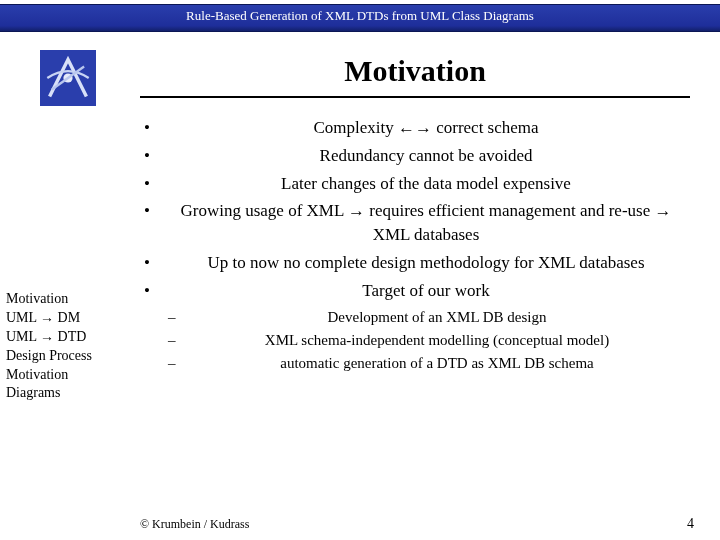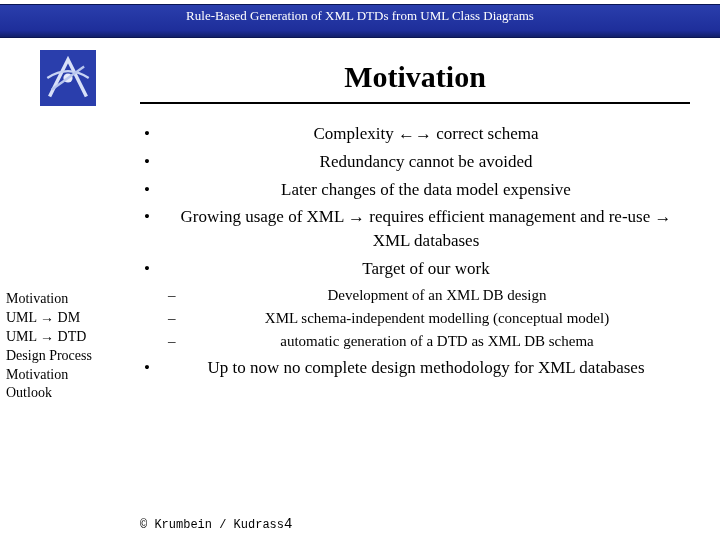--- a/index.html
+++ b/index.html
@@ -3,21 +3,21 @@
 <meta charset="utf-8">
 <style>
   * { margin: 0; padding: 0; box-sizing: border-box; }
   body {
     width: 720px; height: 540px;
     font-family: "Times New Roman", Times, serif;
     background: #fff; color: #000;
     position: relative; overflow: hidden;
   }
   .header-bar {
-    height: 34px;
+    height: 28px;
     background: linear-gradient(#2a3eac 0%, #1e2e9a 80%, #12206a 100%);
     border-top: 1px solid #0b1654;
     border-bottom: 1px solid #0b1654;
     color: #fff;
     font-size: 13px;
     text-align: center;
     line-height: 22px;
     margin-top: 4px;
   }
   .logo-box {
@@ -81,24 +81,24 @@
     top: 290px;
     width: 130px;
     font-size: 14px;
     line-height: 1.35;
   }
   .sidebar-nav div { white-space: nowrap; }
   .footer {
     position: absolute;
     left: 0; right: 0; bottom: 8px;
     display: flex;
+    justify-content: space-between;
     align-items: baseline;
     padding: 0 26px 0 140px;
     font-size: 12px;
-    font-family: Liberation Mono, monospace;
   }
   .page-num { font-size: 14px; }
 </style>
 </head>
 <body>
 
 <div class="header-bar">
   <span>Rule-Based Generation of XML DTDs from UML Class Diagrams</span>
 </div>
 
@@ -114,37 +114,37 @@
 
 <div class="content-wrap">
   <h1 class="slide-title">Motivation</h1>
   <hr class="title-rule">
 
   <ul class="main-list">
     <li><span>Complexity ←→ correct schema</span></li>
     <li><span>Redundancy cannot be avoided</span></li>
     <li><span>Later changes of the data model expensive</span></li>
     <li><span>Growing usage of XML → requires efficient management and re-use → XML databases</span></li>
+    <li><span>Up to now no complete design methodology for XML databases</span></li>
     <li>
       <span>Target of our work</span>
       <ul class="sub-list">
         <li>Development of an XML DB design</li>
         <li>XML schema-independent modelling (conceptual model)</li>
         <li>automatic generation of a DTD as XML DB schema</li>
       </ul>
     </li>
-    <li><span>Up to now no complete design methodology for XML databases</span></li>
   </ul>
 </div>
 
 <nav class="sidebar-nav">
   <div>Motivation</div>
   <div>UML → DM</div>
   <div>UML → DTD</div>
   <div>Design Process</div>
   <div>Motivation</div>
-  <div>Outlook</div>
+  <div>Diagrams</div>
 </nav>
 
 <div class="footer">
   <span>© Krumbein / Kudrass</span>
   <span class="page-num">4</span>
 </div>
 
 </body></html>

